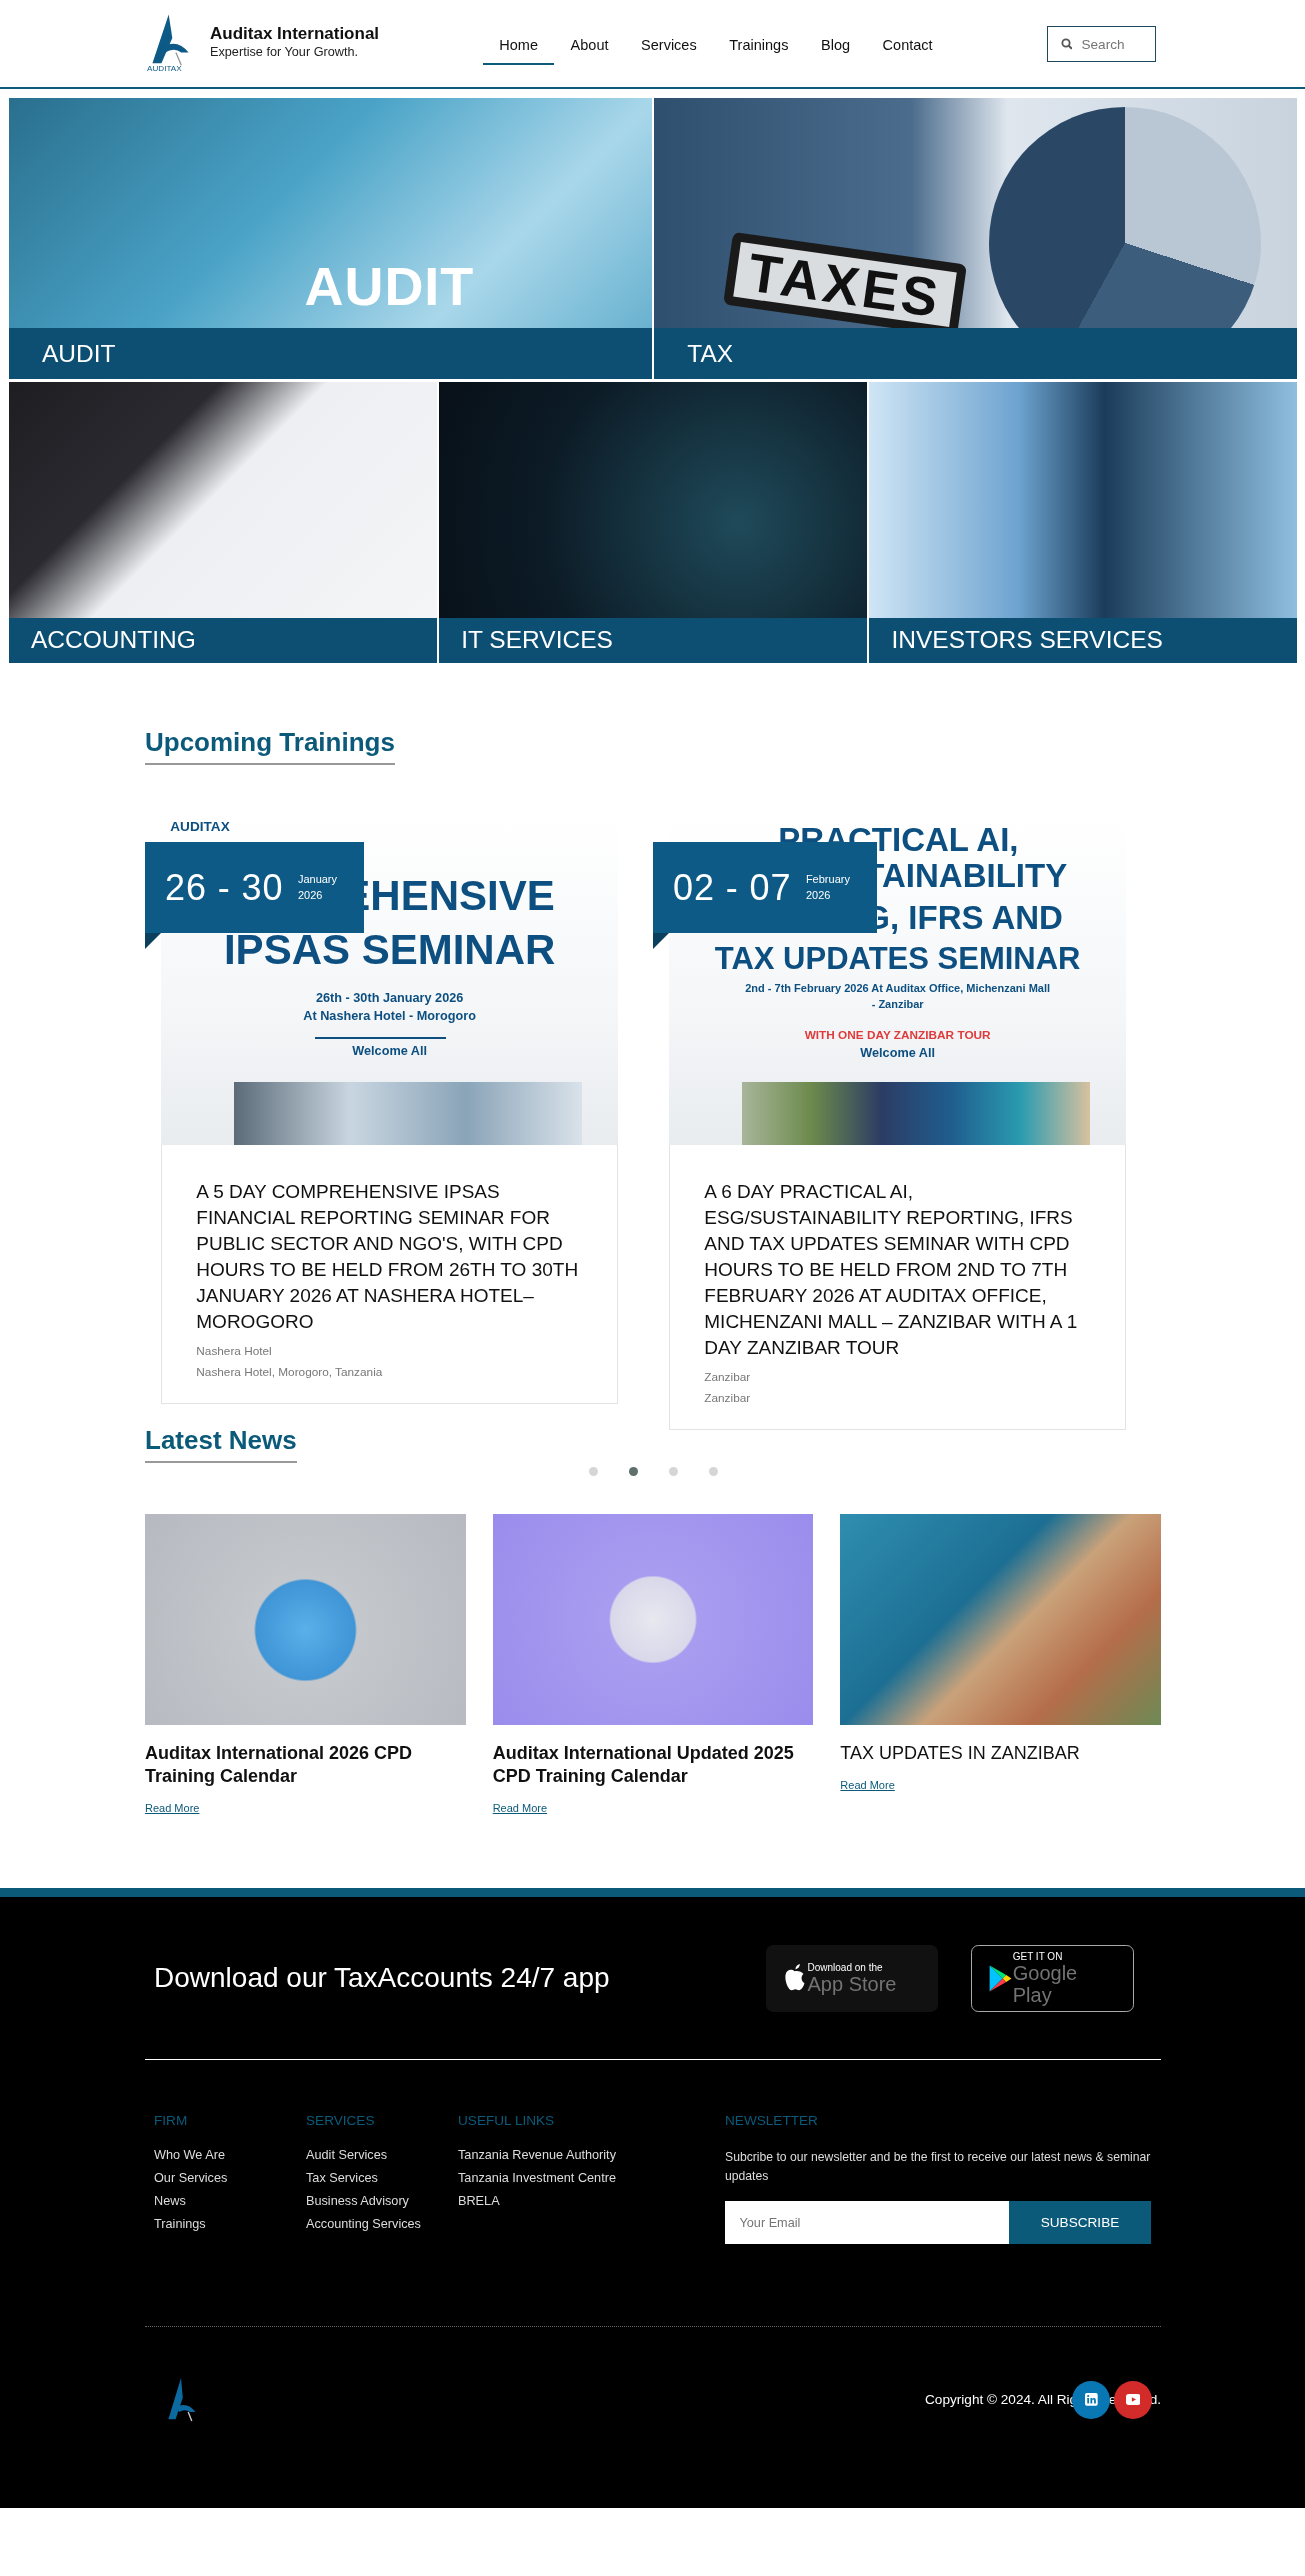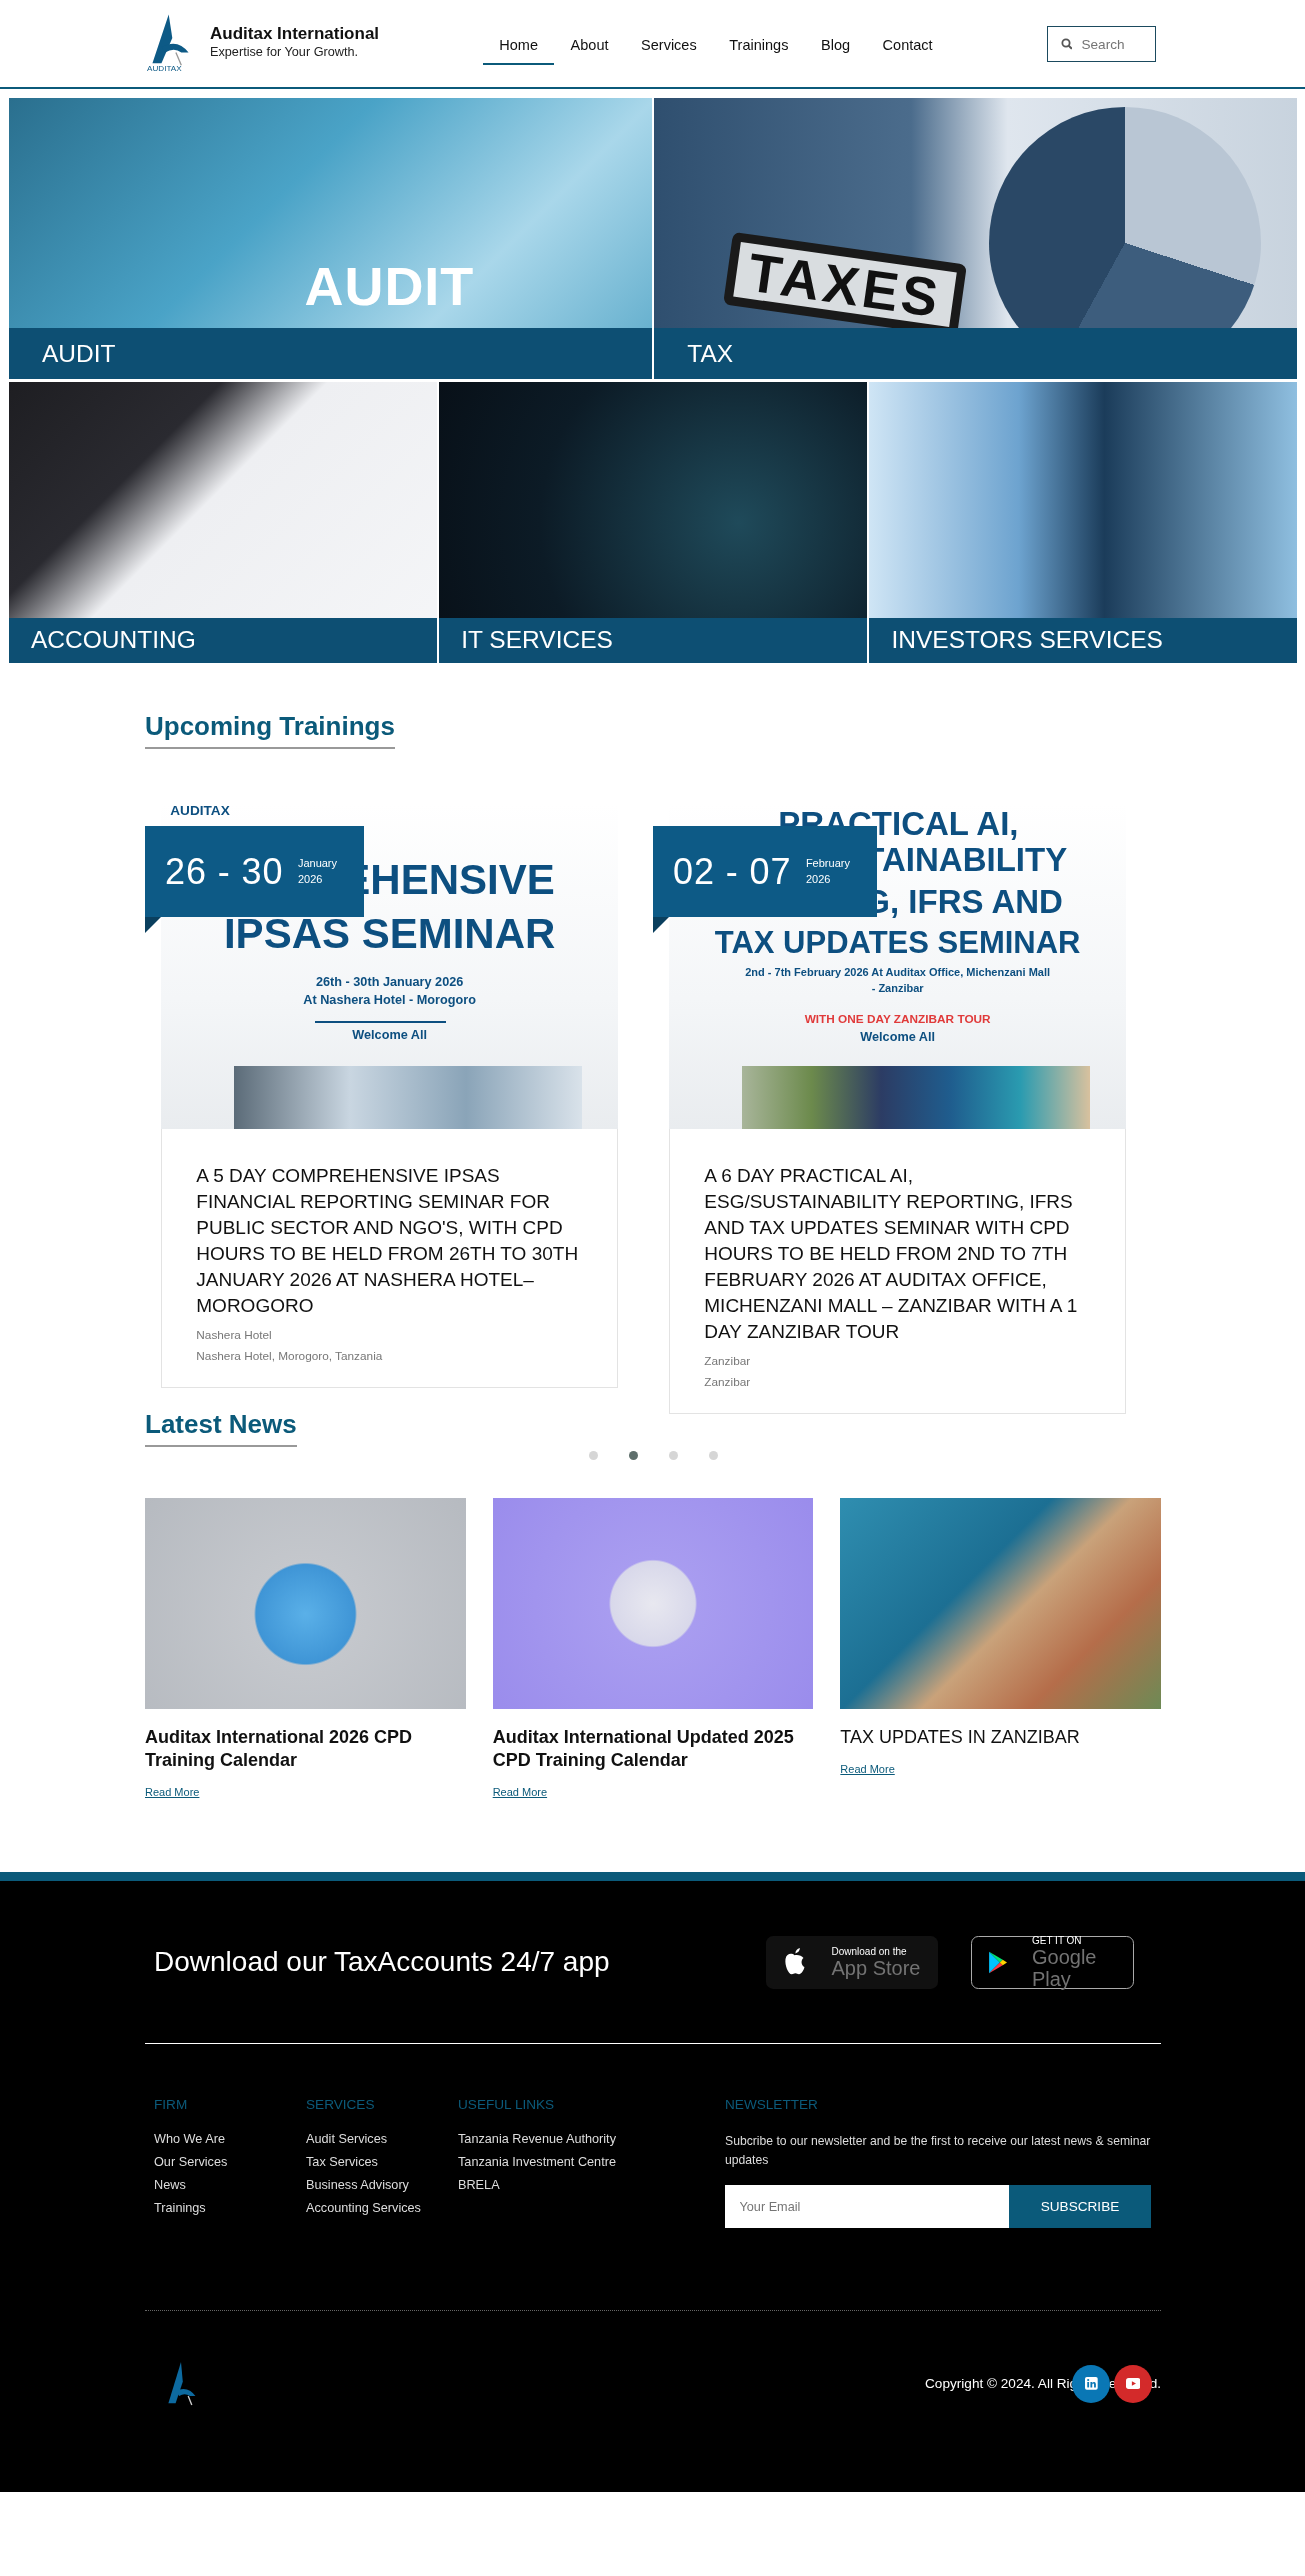--- a/index.html
+++ b/index.html
@@ -26,21 +26,21 @@
 .img-audit{background:linear-gradient(135deg,#2a6f8e 0%,#4aa3c7 40%,#a9d7ea 70%,#5aa9c9 100%)}
 .img-tax{background:linear-gradient(90deg,#2f4f6f 0%,#4b6c8c 40%,#dfe6ee 55%,#c8d3de 100%)}
 .img-acc{background:linear-gradient(135deg,#1e1e22 0%,#2a2a30 30%,#eeeff2 45%,#f5f6f8 100%)}
 .img-it{background:radial-gradient(circle at 70% 50%,#1f4a5a 0%,#0c1b26 60%,#081018 100%)}
 .img-inv{background:linear-gradient(90deg,#cfe5f5 0%,#6da3cf 35%,#1b3c5a 55%,#8fbfe0 100%)}
 .overlay-text{position:absolute;left:46%;top:56%;color:#fff;font-size:54px;font-weight:bold;letter-spacing:0.9px}
 .taxes{position:absolute;left:73px;top:150px;width:236px;height:73px;background:#d9dde0;border:9px solid #1a1a1a;border-radius:7.3px;transform:rotate(8deg);font-size:54px;font-weight:bold;color:#111;display:flex;align-items:center;justify-content:center;letter-spacing:3.6px}
 .pie{position:absolute;right:36px;top:9px;width:272px;height:272px;border-radius:50%;background:conic-gradient(#b9c6d4 0 30%,#3d5d7d 30% 58%,#2a4866 58% 100%)}
 
 .section-title{margin-left:145px;font-size:26px;color:#0b5a7a;display:inline-block;padding-bottom:5.4px;border-bottom:2.7px solid #999}
-.trainings{padding-top:48px}
+.trainings{padding-top:64px}
 .carousel{position:relative;margin-top:54px;height:544px}
 .tcard{position:absolute;top:0;width:473px}
 .tcard .poster{position:relative;height:326px;background:#fff;overflow:hidden;margin:0 0 0 0}
 .poster-inner{position:absolute;left:16.3px;right:0;top:0;bottom:0;background:linear-gradient(180deg,#fff 0%,#f4f6f8 60%,#e9ecef 100%)}
 .poster-title{position:absolute;left:0;right:0;text-align:center;color:#0d4f80;font-weight:bold}
 .poster-strip{position:absolute;left:73px;right:36px;bottom:0;height:63px;background:linear-gradient(90deg,#5b6b78,#c9d6e1,#8aa4b8,#d9e2ea)}
 .datebadge{position:absolute;left:0;top:23px;height:91px;background:#0d5a86;color:#fff;display:flex;align-items:center;padding:0 27px 0 20px;gap:14.5px;z-index:2}
 .datebadge::after{content:"";position:absolute;left:0;bottom:-16.3px;border-left:16.3px solid transparent;border-top:16.3px solid #0a3f5e;transform:scaleX(-1)}
 .date-range{font-size:36px;font-weight:normal;letter-spacing:0.9px}
 .date-month{font-size:11px;line-height:15.4px}
@@ -57,21 +57,21 @@
 .nimg{height:211px}
 .n1{background:radial-gradient(circle at 50% 55%,#5ab0e8 0%,#3f95d6 25%,#c4c7cc 26%,#b6bac0 100%)}
 .n2{background:radial-gradient(circle at 50% 50%,#e8e8f0 0%,#d8d8ea 22%,#a89cf0 23%,#9a8cec 100%)}
 .n3{background:linear-gradient(135deg,#2f8eb0 0%,#1c6f93 40%,#c9a27a 55%,#b56d4a 75%,#6d8a55 100%)}
 .ntitle{font-size:18px;line-height:23px;font-weight:bold;color:#111;margin-top:16.3px}
 .nlink{display:inline-block;font-size:11px;color:#0b5a7a;text-decoration:underline;margin-top:14.5px;cursor:pointer}
 
 .footer{margin-top:73px;background:#000;border-top:9px solid #0b5a7a;color:#fff;padding-bottom:36px}
 .app-row{margin:0 145px;height:163px;display:flex;align-items:center;border-bottom:1.8px solid #fff;padding-left:9px}
 .app-title{font-size:28px;color:#fff;flex:1}
-.store{height:53px;border-radius:7.3px;display:flex;align-items:center;padding:0 14.5px;gap:24px;cursor:pointer}
+.store{height:67px;border-radius:7.3px;display:flex;align-items:center;padding:0 14.5px;gap:0;cursor:pointer}
 .store.apple{background:#111;width:172px;margin-right:33px}
 .store.google{background:#000;border:1.4px solid #aaa;width:163px;margin-right:27px}
 .store-small{font-size:10px;color:#fff}
 .store-big{font-size:20px;color:#737373;line-height:22px}
 .fcols{margin:53px 145px 0 145px;display:flex;padding-left:9px}
 .fcol{width:152px}
 .fcol.wide{width:267px}
 .fhead{font-size:13.6px;color:#0b5a7a;margin-bottom:20px}
 .flink{font-size:12.7px;color:#ddd;margin-bottom:9px;cursor:pointer}
 .news-col{margin-left:0;width:426px}

